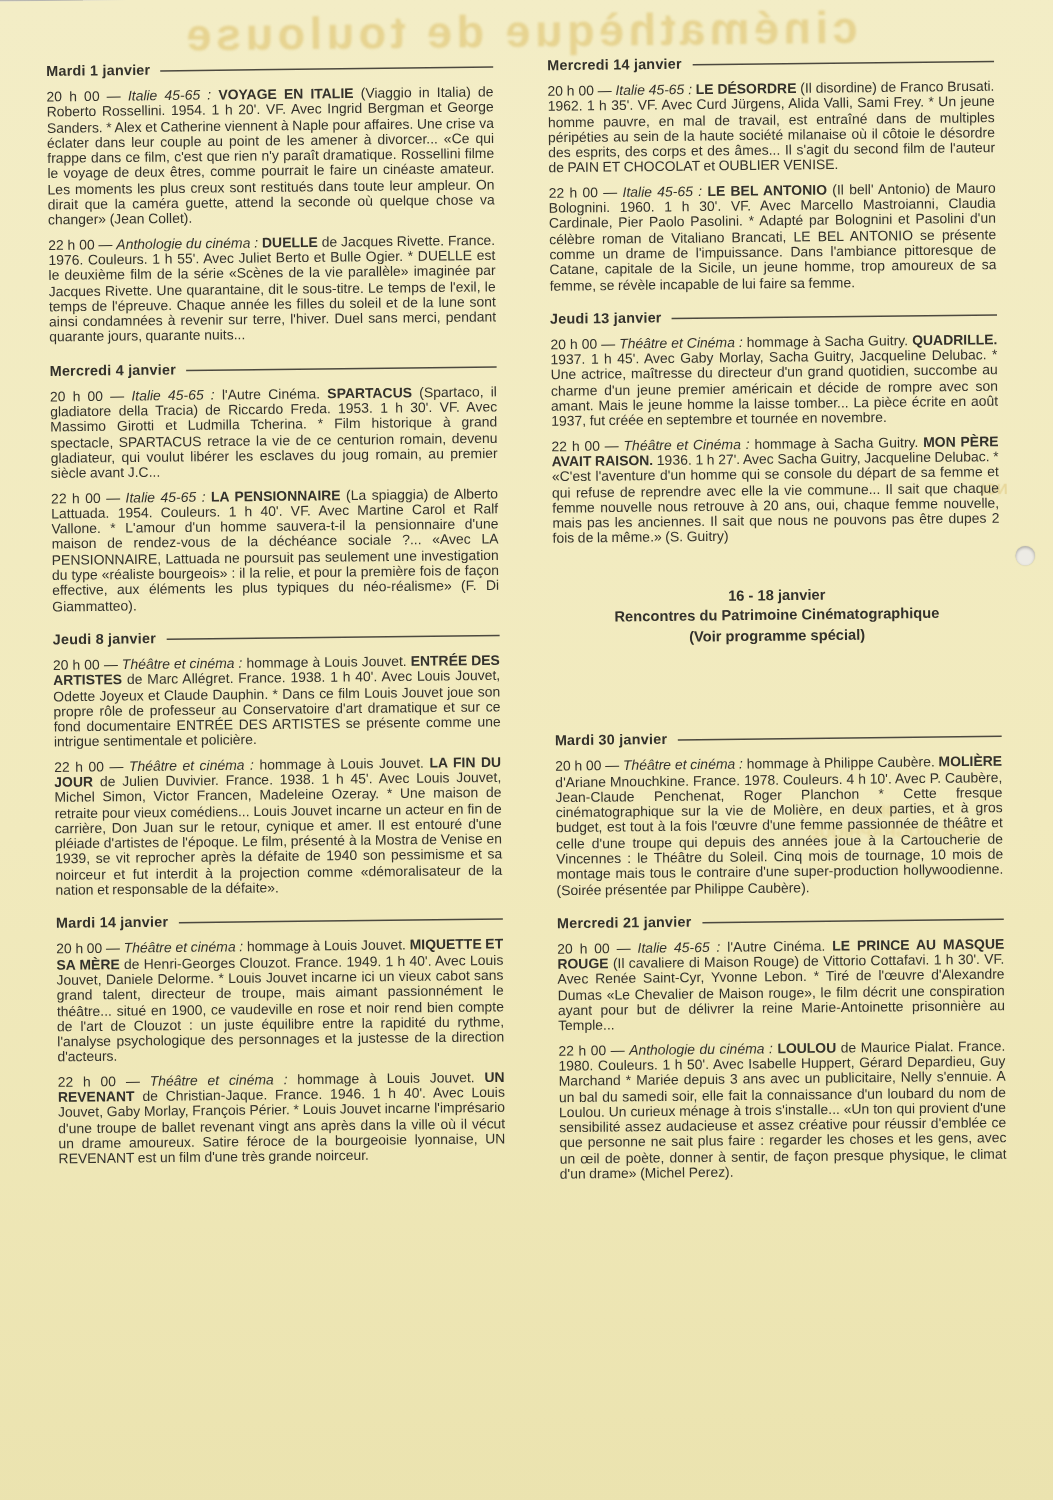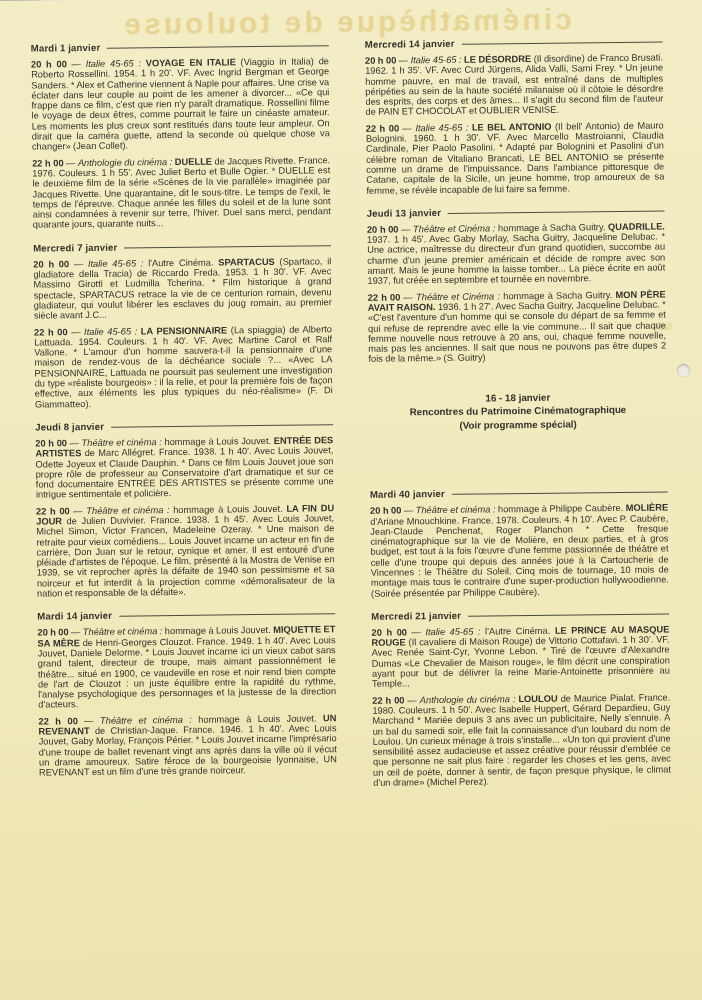--- a/index.html
+++ b/index.html
@@ -30,21 +30,21 @@
 
   .day { margin-top:12px; }
   .day:first-child { margin-top:0; }
   .day-head { display:flex; align-items:baseline; font-weight:bold; font-size:9.6px;
               letter-spacing:.15px; white-space:nowrap; }
   .day-head .rule { flex:1 1 auto; border-bottom:1px solid #4c493f; margin-left:7px;
                     transform:translateY(-2px); min-width:20px; }
 
   .screening { margin-top:6px; font-size:9.3px; line-height:10.3px; text-align:justify;
                word-spacing:-0.2px; }
-  .screening .time { font-weight:bold; }
+  .screening .time { font-weight:normal; }
   .screening .series { font-style:italic; }
   .screening .title { font-weight:bold; }
 
   .notice { margin:28px 2px 56px; text-align:center; font-weight:bold;
             font-size:9.8px; line-height:13.5px; }
 
   .hole { position:absolute; width:13px; height:13px; border-radius:50%;
           background:#edebe5; box-shadow:inset 0 1px 2px rgba(0,0,0,.28), 0 0 1px rgba(0,0,0,.15); }
   .hole-1 { left:677px; top:364px; }
 </style>
@@ -66,21 +66,21 @@
           <section class="day">
             <div class="day-head">
               <span>Mardi 1 janvier</span>
               <span class="rule"></span>
             </div>
             <p class="screening"><span class="time">20 h 00</span> — <span class="series">Italie 45-65 :</span> <span class="title">VOYAGE EN ITALIE</span> <span>(Viaggio in Italia) de Roberto Rossellini. 1954. 1 h 20'. VF. Avec Ingrid Bergman et George Sanders. * Alex et Catherine viennent à Naple pour affaires. Une crise va éclater dans leur couple au point de les amener à divorcer... «Ce qui frappe dans ce film, c'est que rien n'y paraît dramatique. Rossellini filme le voyage de deux êtres, comme pourrait le faire un cinéaste amateur. Les moments les plus creux sont restitués dans toute leur ampleur. On dirait que la caméra guette, attend la seconde où quelque chose va changer» (Jean Collet).</span></p>
             <p class="screening"><span class="time">22 h 00</span> — <span class="series">Anthologie du cinéma :</span> <span class="title">DUELLE</span> <span>de Jacques Rivette. France. 1976. Couleurs. 1 h 55'. Avec Juliet Berto et Bulle Ogier. * DUELLE est le deuxième film de la série «Scènes de la vie parallèle» imaginée par Jacques Rivette. Une quarantaine, dit le sous-titre. Le temps de l'exil, le temps de l'épreuve. Chaque année les filles du soleil et de la lune sont ainsi condamnées à revenir sur terre, l'hiver. Duel sans merci, pendant quarante jours, quarante nuits...</span></p>
           </section>
           <section class="day">
             <div class="day-head">
-              <span>Mercredi 7 janvier</span>
+              <span>Mercredi 4 janvier</span>
               <span class="rule"></span>
             </div>
             <p class="screening"><span class="time">20 h 00</span> — <span class="series">Italie 45-65 :</span> <span>l'Autre Cinéma.</span> <span class="title">SPARTACUS</span> <span>(Spartaco, il gladiatore della Tracia) de Riccardo Freda. 1953. 1 h 30'. VF. Avec Massimo Girotti et Ludmilla Tcherina. * Film historique à grand spectacle, SPARTACUS retrace la vie de ce centurion romain, devenu gladiateur, qui voulut libérer les esclaves du joug romain, au premier siècle avant J.C...</span></p>
             <p class="screening"><span class="time">22 h 00</span> — <span class="series">Italie 45-65 :</span> <span class="title">LA PENSIONNAIRE</span> <span>(La spiaggia) de Alberto Lattuada. 1954. Couleurs. 1 h 40'. VF. Avec Martine Carol et Ralf Vallone. * L'amour d'un homme sauvera-t-il la pensionnaire d'une maison de rendez-vous de la déchéance sociale ?... «Avec LA PENSIONNAIRE, Lattuada ne poursuit pas seulement une investigation du type «réaliste bourgeois» : il la relie, et pour la première fois de façon effective, aux éléments les plus typiques du néo-réalisme» (F. Di Giammatteo).</span></p>
           </section>
           <section class="day">
             <div class="day-head">
               <span>Jeudi 8 janvier</span>
               <span class="rule"></span>
             </div>
@@ -113,21 +113,21 @@
             <p class="screening"><span class="time">20 h 00</span> — <span class="series">Théâtre et Cinéma :</span> <span>hommage à Sacha Guitry.</span> <span class="title">QUADRILLE.</span> <span>1937. 1 h 45'. Avec Gaby Morlay, Sacha Guitry, Jacqueline Delubac. * Une actrice, maîtresse du directeur d'un grand quotidien, succombe au charme d'un jeune premier américain et décide de rompre avec son amant. Mais le jeune homme la laisse tomber... La pièce écrite en août 1937, fut créée en septembre et tournée en novembre.</span></p>
             <p class="screening"><span class="time">22 h 00</span> — <span class="series">Théâtre et Cinéma :</span> <span>hommage à Sacha Guitry.</span> <span class="title">MON PÈRE AVAIT RAISON.</span> <span>1936. 1 h 27'. Avec Sacha Guitry, Jacqueline Delubac. * «C'est l'aventure d'un homme qui se console du départ de sa femme et qui refuse de reprendre avec elle la vie commune... Il sait que chaque femme nouvelle nous retrouve à 20 ans, oui, chaque femme nouvelle, mais pas les anciennes. Il sait que nous ne pouvons pas être dupes 2 fois de la même.» (S. Guitry)</span></p>
           </section>
           <div class="notice">
             <div>16 - 18 janvier</div>
             <div>Rencontres du Patrimoine Cinématographique</div>
             <div>(Voir programme spécial)</div>
           </div>
           <section class="day">
             <div class="day-head">
-              <span>Mardi 40 janvier</span>
+              <span>Mardi 30 janvier</span>
               <span class="rule"></span>
             </div>
             <p class="screening"><span class="time">20 h 00</span> — <span class="series">Théâtre et cinéma :</span> <span>hommage à Philippe Caubère.</span> <span class="title">MOLIÈRE</span> <span>d'Ariane Mnouchkine. France. 1978. Couleurs. 4 h 10'. Avec P. Caubère, Jean-Claude Penchenat, Roger Planchon * Cette fresque cinématographique sur la vie de Molière, en deux parties, et à gros budget, est tout à la fois l'œuvre d'une femme passionnée de théâtre et celle d'une troupe qui depuis des années joue à la Cartoucherie de Vincennes : le Théâtre du Soleil. Cinq mois de tournage, 10 mois de montage mais tous le contraire d'une super-production hollywoodienne. (Soirée présentée par Philippe Caubère).</span></p>
           </section>
           <section class="day">
             <div class="day-head">
               <span>Mercredi 21 janvier</span>
               <span class="rule"></span>
             </div>
             <p class="screening"><span class="time">20 h 00</span> — <span class="series">Italie 45-65 :</span> <span>l'Autre Cinéma.</span> <span class="title">LE PRINCE AU MASQUE ROUGE</span> <span>(Il cavaliere di Maison Rouge) de Vittorio Cottafavi. 1 h 30'. VF. Avec Renée Saint-Cyr, Yvonne Lebon. * Tiré de l'œuvre d'Alexandre Dumas «Le Chevalier de Maison rouge», le film décrit une conspiration ayant pour but de délivrer la reine Marie-Antoinette prisonnière au Temple...</span></p>

